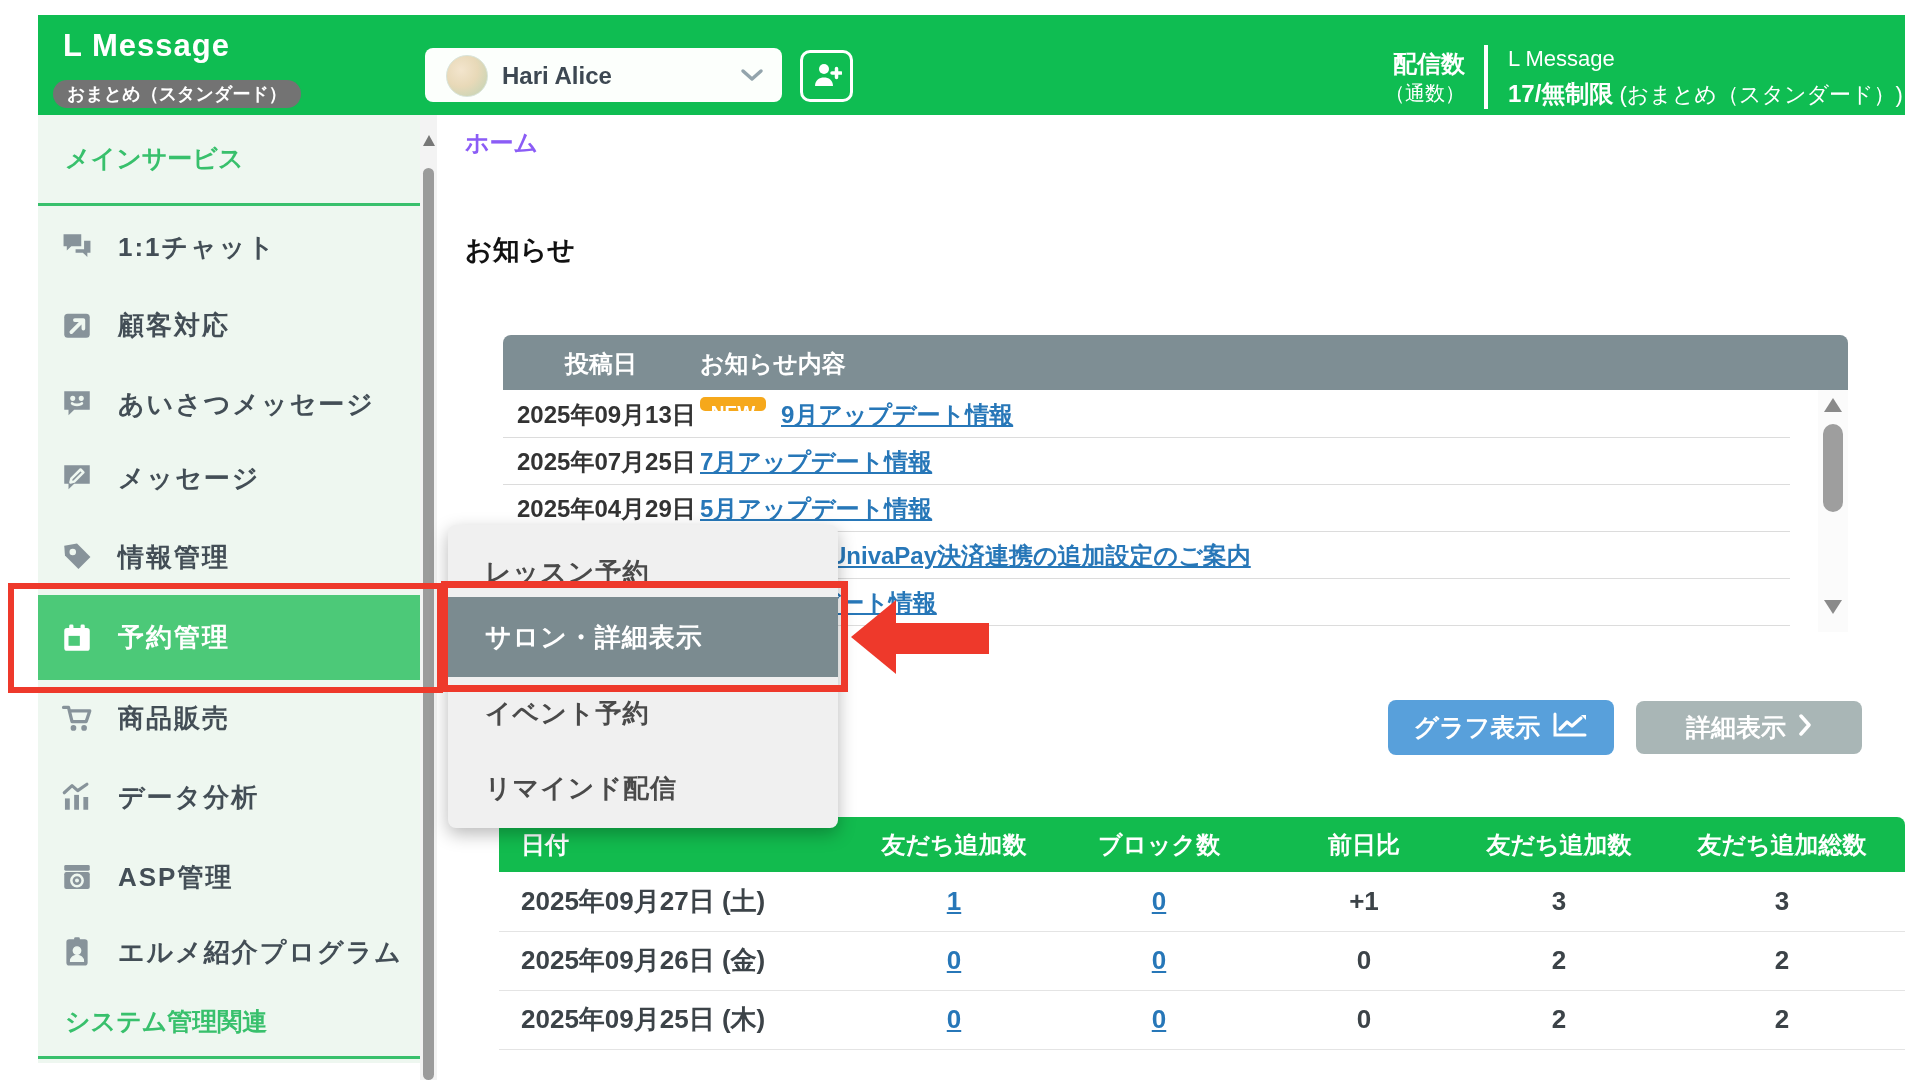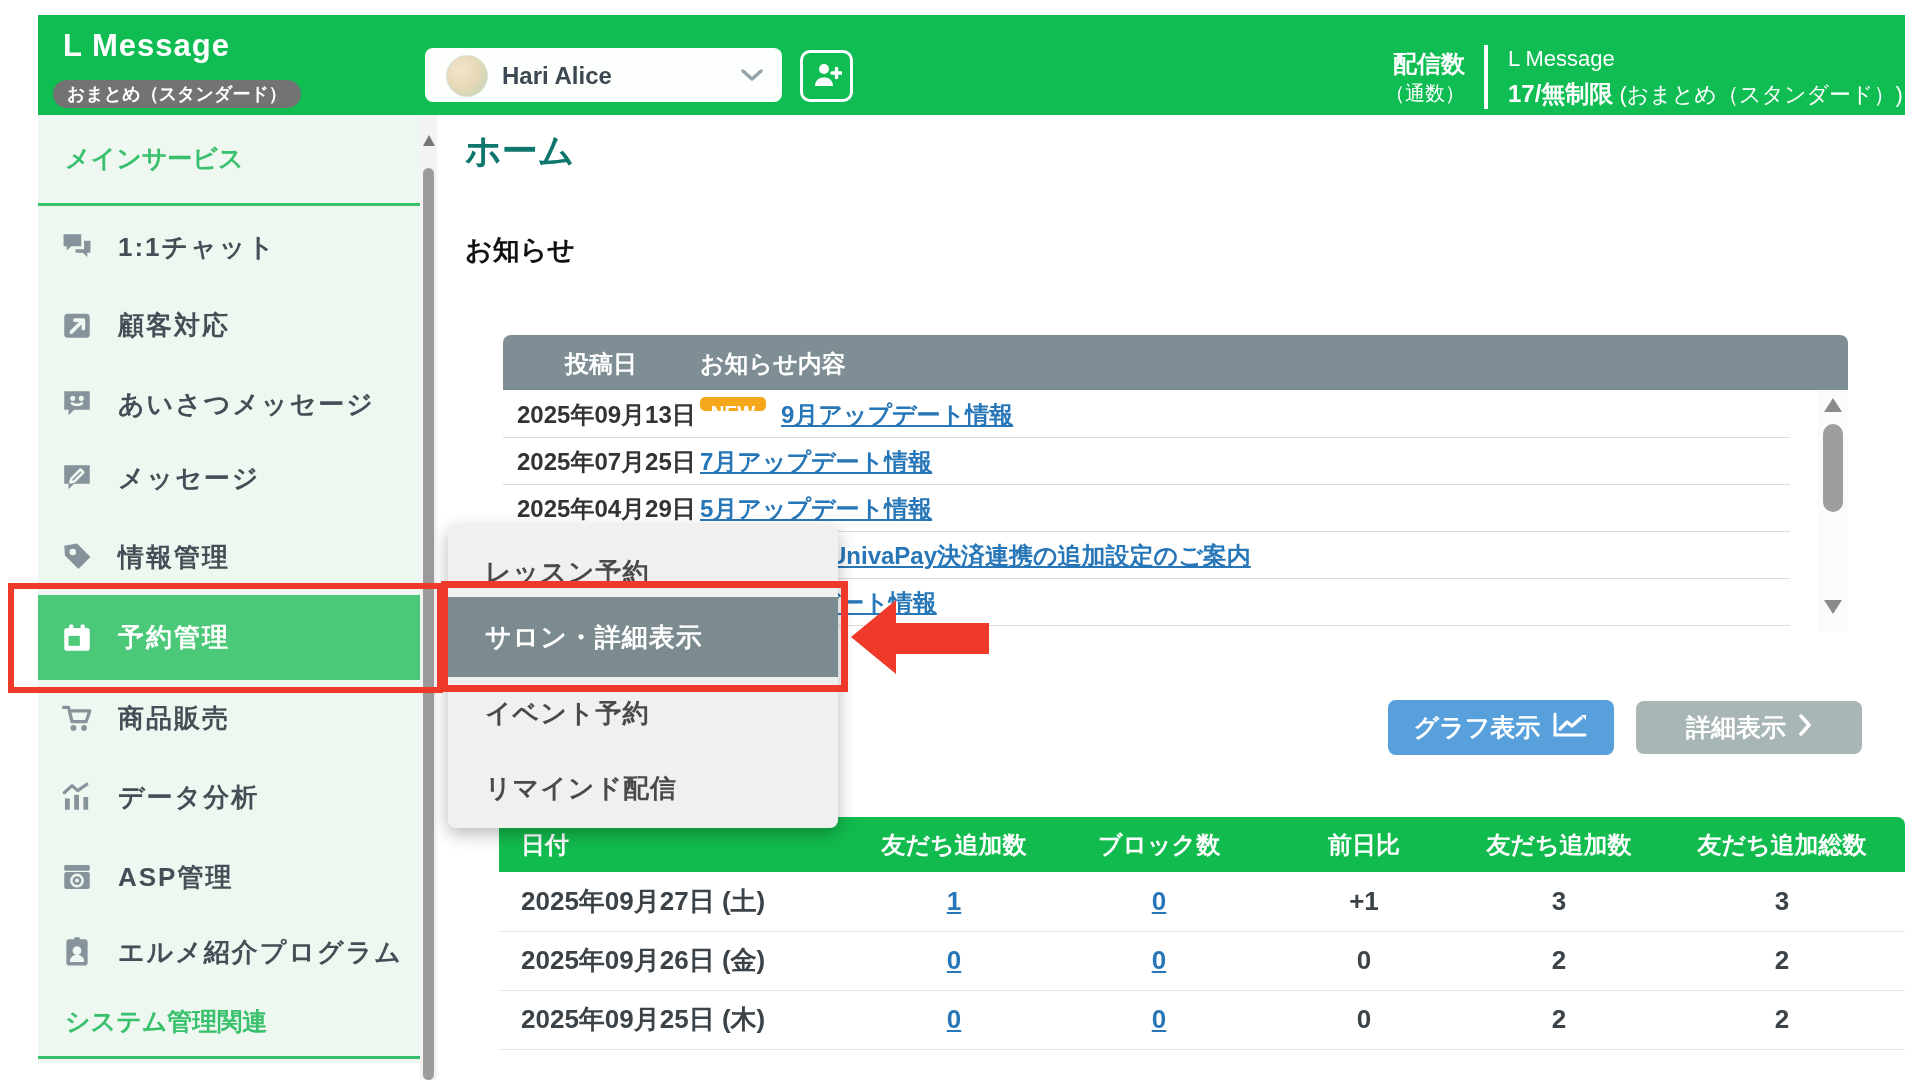--- a/index.html
+++ b/index.html
@@ -36,21 +36,21 @@
   .side-item.active .icon{color:#fff;}
   .side-item.active .lbl{color:#fff;}
   .icon svg{width:34px;height:34px;display:block;}
   .cut{stroke:#eef7f0;}
   .side-item.active .cut{stroke:#4cc978;}
   
   .sb-track{left:420px;top:115px;width:17px;height:965px;background:#f3f3f3;}
   .sb-up{left:423px;top:135px;width:0;height:0;border-left:6px solid transparent;border-right:6px solid transparent;border-bottom:11px solid #777;}
   .sb-thumb{left:423px;top:168px;width:11px;height:912px;background:#9b9b9b;border-radius:6px;}
   
-  .page-title{left:465px;top:127px;font-size:36px;font-weight:bold;color:#0f766e;}
+  .page-title{left:465px;top:127px;font-size:24px;font-weight:bold;color:#8b5cf6;}
   .sub-title{left:465px;top:232px;font-size:27px;font-weight:bold;color:#111;}
   .ann-header{left:503px;top:335px;width:1345px;height:55px;background:#7e8e94;border-radius:8px 8px 0 0;}
   .ann-h1{left:565px;top:348px;color:#fff;font-size:24px;font-weight:bold;}
   .ann-h2{left:700px;top:348px;color:#fff;font-size:24px;font-weight:bold;}
   .ann-body{left:503px;top:390px;width:1345px;height:242px;background:#fff;overflow:hidden;}
   .ann-row{position:absolute;left:0;width:1287px;height:47px;border-bottom:1px solid #dcdcdc;}
   .ann-date{position:absolute;left:14px;top:9px;font-size:24px;font-weight:bold;color:#333;}
   .ann-link{position:absolute;top:9px;font-size:24px;font-weight:bold;color:#2777b8;text-decoration:underline;cursor:pointer;white-space:nowrap;}
   .new-badge{position:absolute;left:197px;top:7px;width:66px;height:14px;line-height:31px;text-align:center;
     background:#f6a81b;color:#fff;font-size:19px;font-weight:bold;border-radius:5px;}

